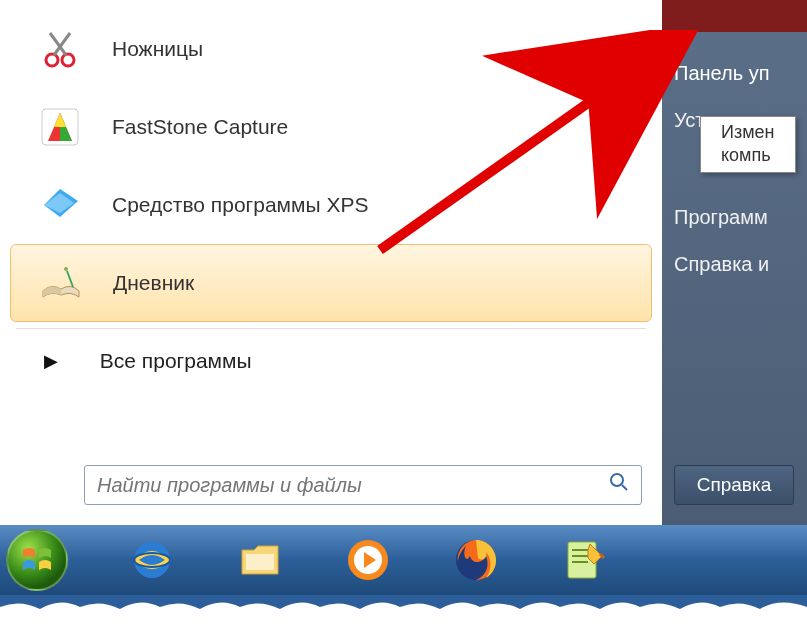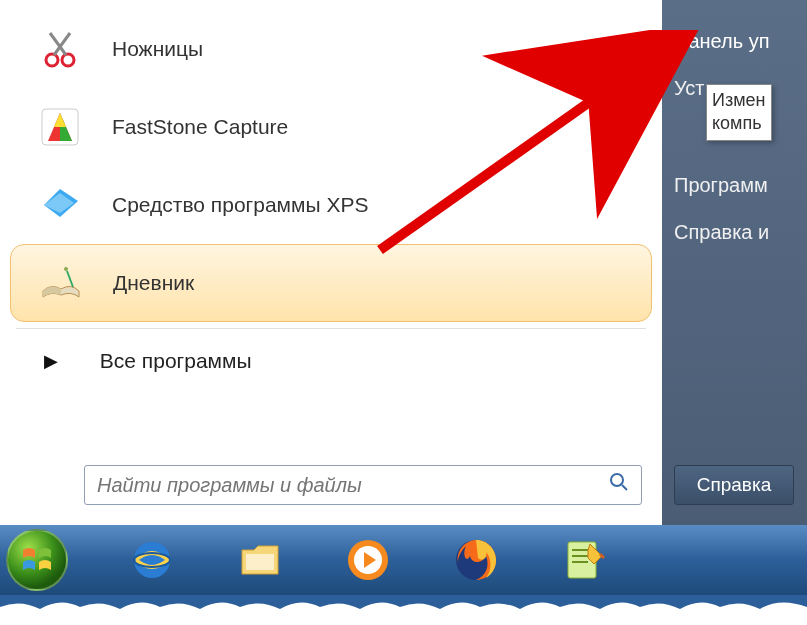--- a/index.html
+++ b/index.html
@@ -29,20 +29,21 @@
     }
     .right-pane {
       width: 145px;
       background: linear-gradient(to bottom, #5b6e87, #4a5d75);
       color: #fff;
       padding: 18px 0 0 12px;
       display: flex;
       flex-direction: column;
       position: relative;
       overflow: hidden;
+      margin-top: 32px;
     }
     .program-item {
       display: flex;
       align-items: center;
       height: 78px;
       padding: 0 20px 0 36px;
       cursor: pointer;
       font-size: 21px;
       color: #333;
     }
@@ -50,21 +51,21 @@
       width: 48px;
       height: 48px;
       margin-right: 28px;
       display: flex;
       align-items: center;
       justify-content: center;
     }
     .program-item.selected {
       background: linear-gradient(to bottom, #fff5e0, #ffe3ab);
       border: 1px solid #f0c070;
-      border-radius: 14px;
+      border-radius: 6px;
       margin: 0 10px;
       padding-left: 26px;
     }
     .separator {
       height: 1px;
       background: #e0e0e0;
       margin: 6px 16px;
     }
     .all-programs {
       display: flex;
@@ -117,25 +118,25 @@
       cursor: pointer;
       white-space: nowrap;
     }
     .right-item.highlight {
       color: #fff;
       font-weight: 500;
     }
     .tooltip {
       position: absolute;
       top: 84px;
-      left: 44px;
+      left: 38px;
       background: #fff;
       color: #333;
       border: 1px solid #888;
-      padding: 4px 5px;
+      padding: 4px 20px;
       font-size: 18px;
       line-height: 1.3;
       box-shadow: 2px 2px 5px rgba(0,0,0,0.3);
       white-space: nowrap;
     }
     .shutdown-btn {
       margin-top: auto;
       margin-bottom: 20px;
       background: linear-gradient(to bottom, #4e6582, #3b4f68);
       border: 1px solid #2c3d52;

